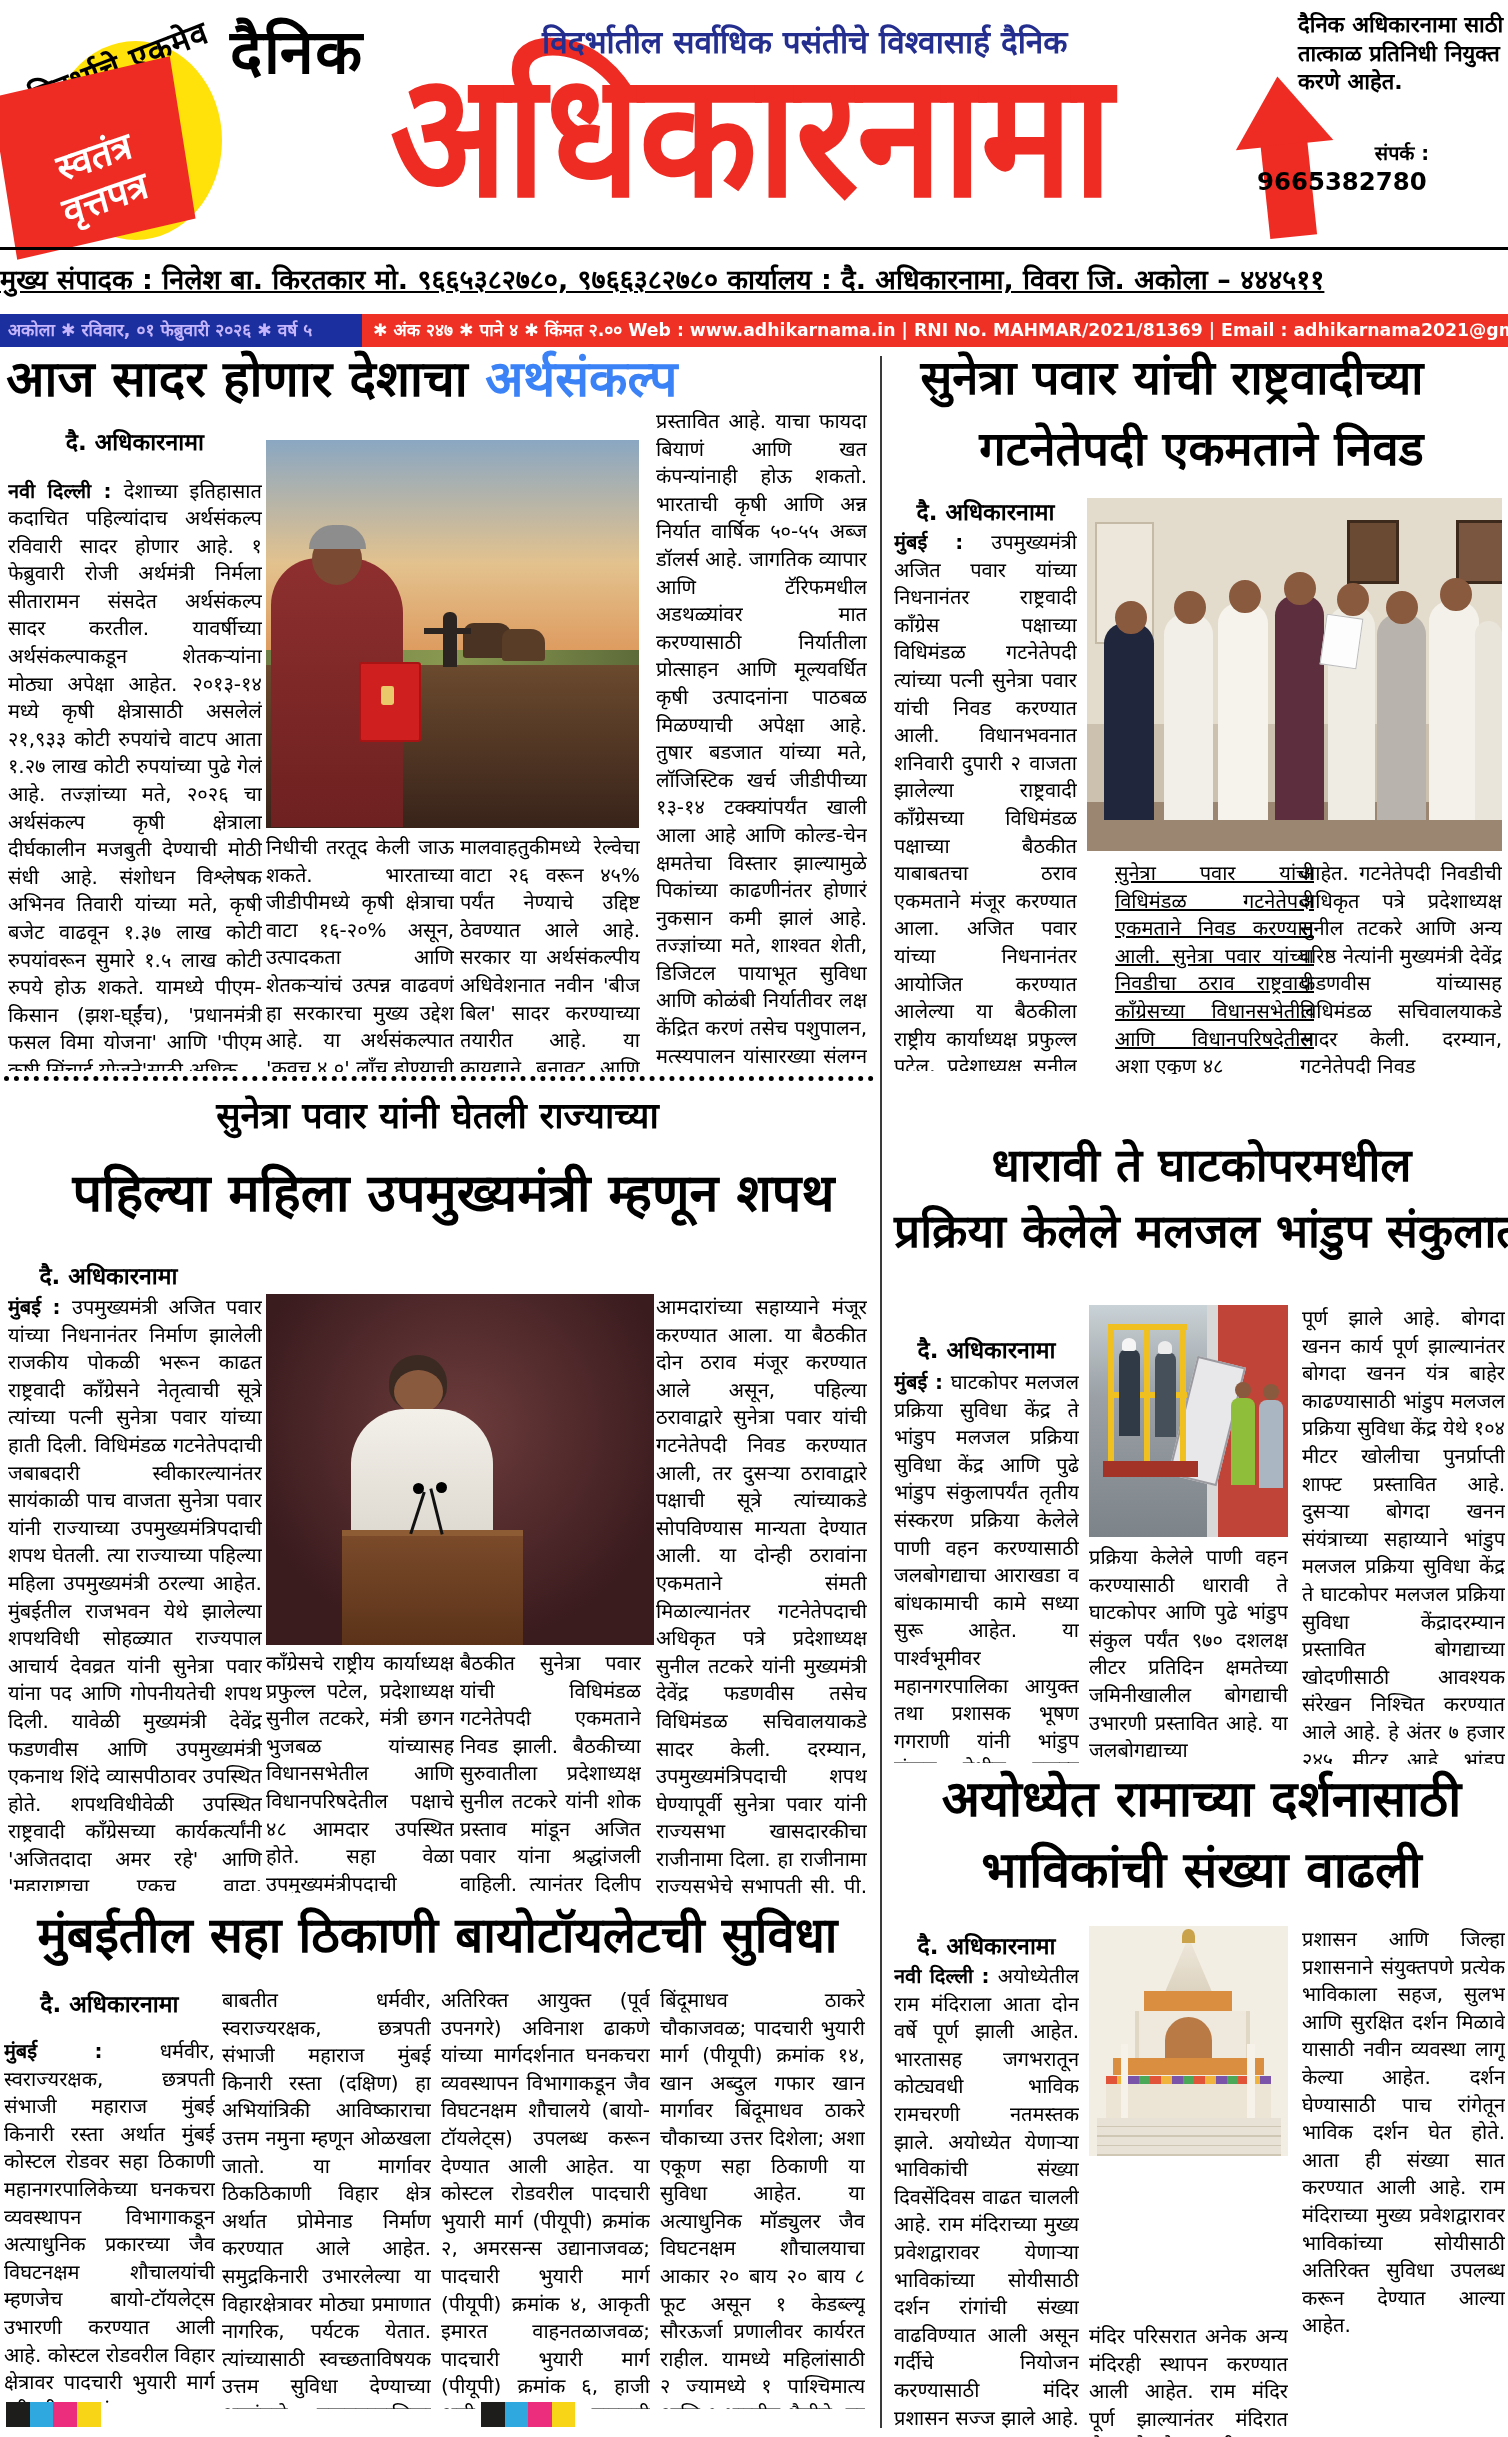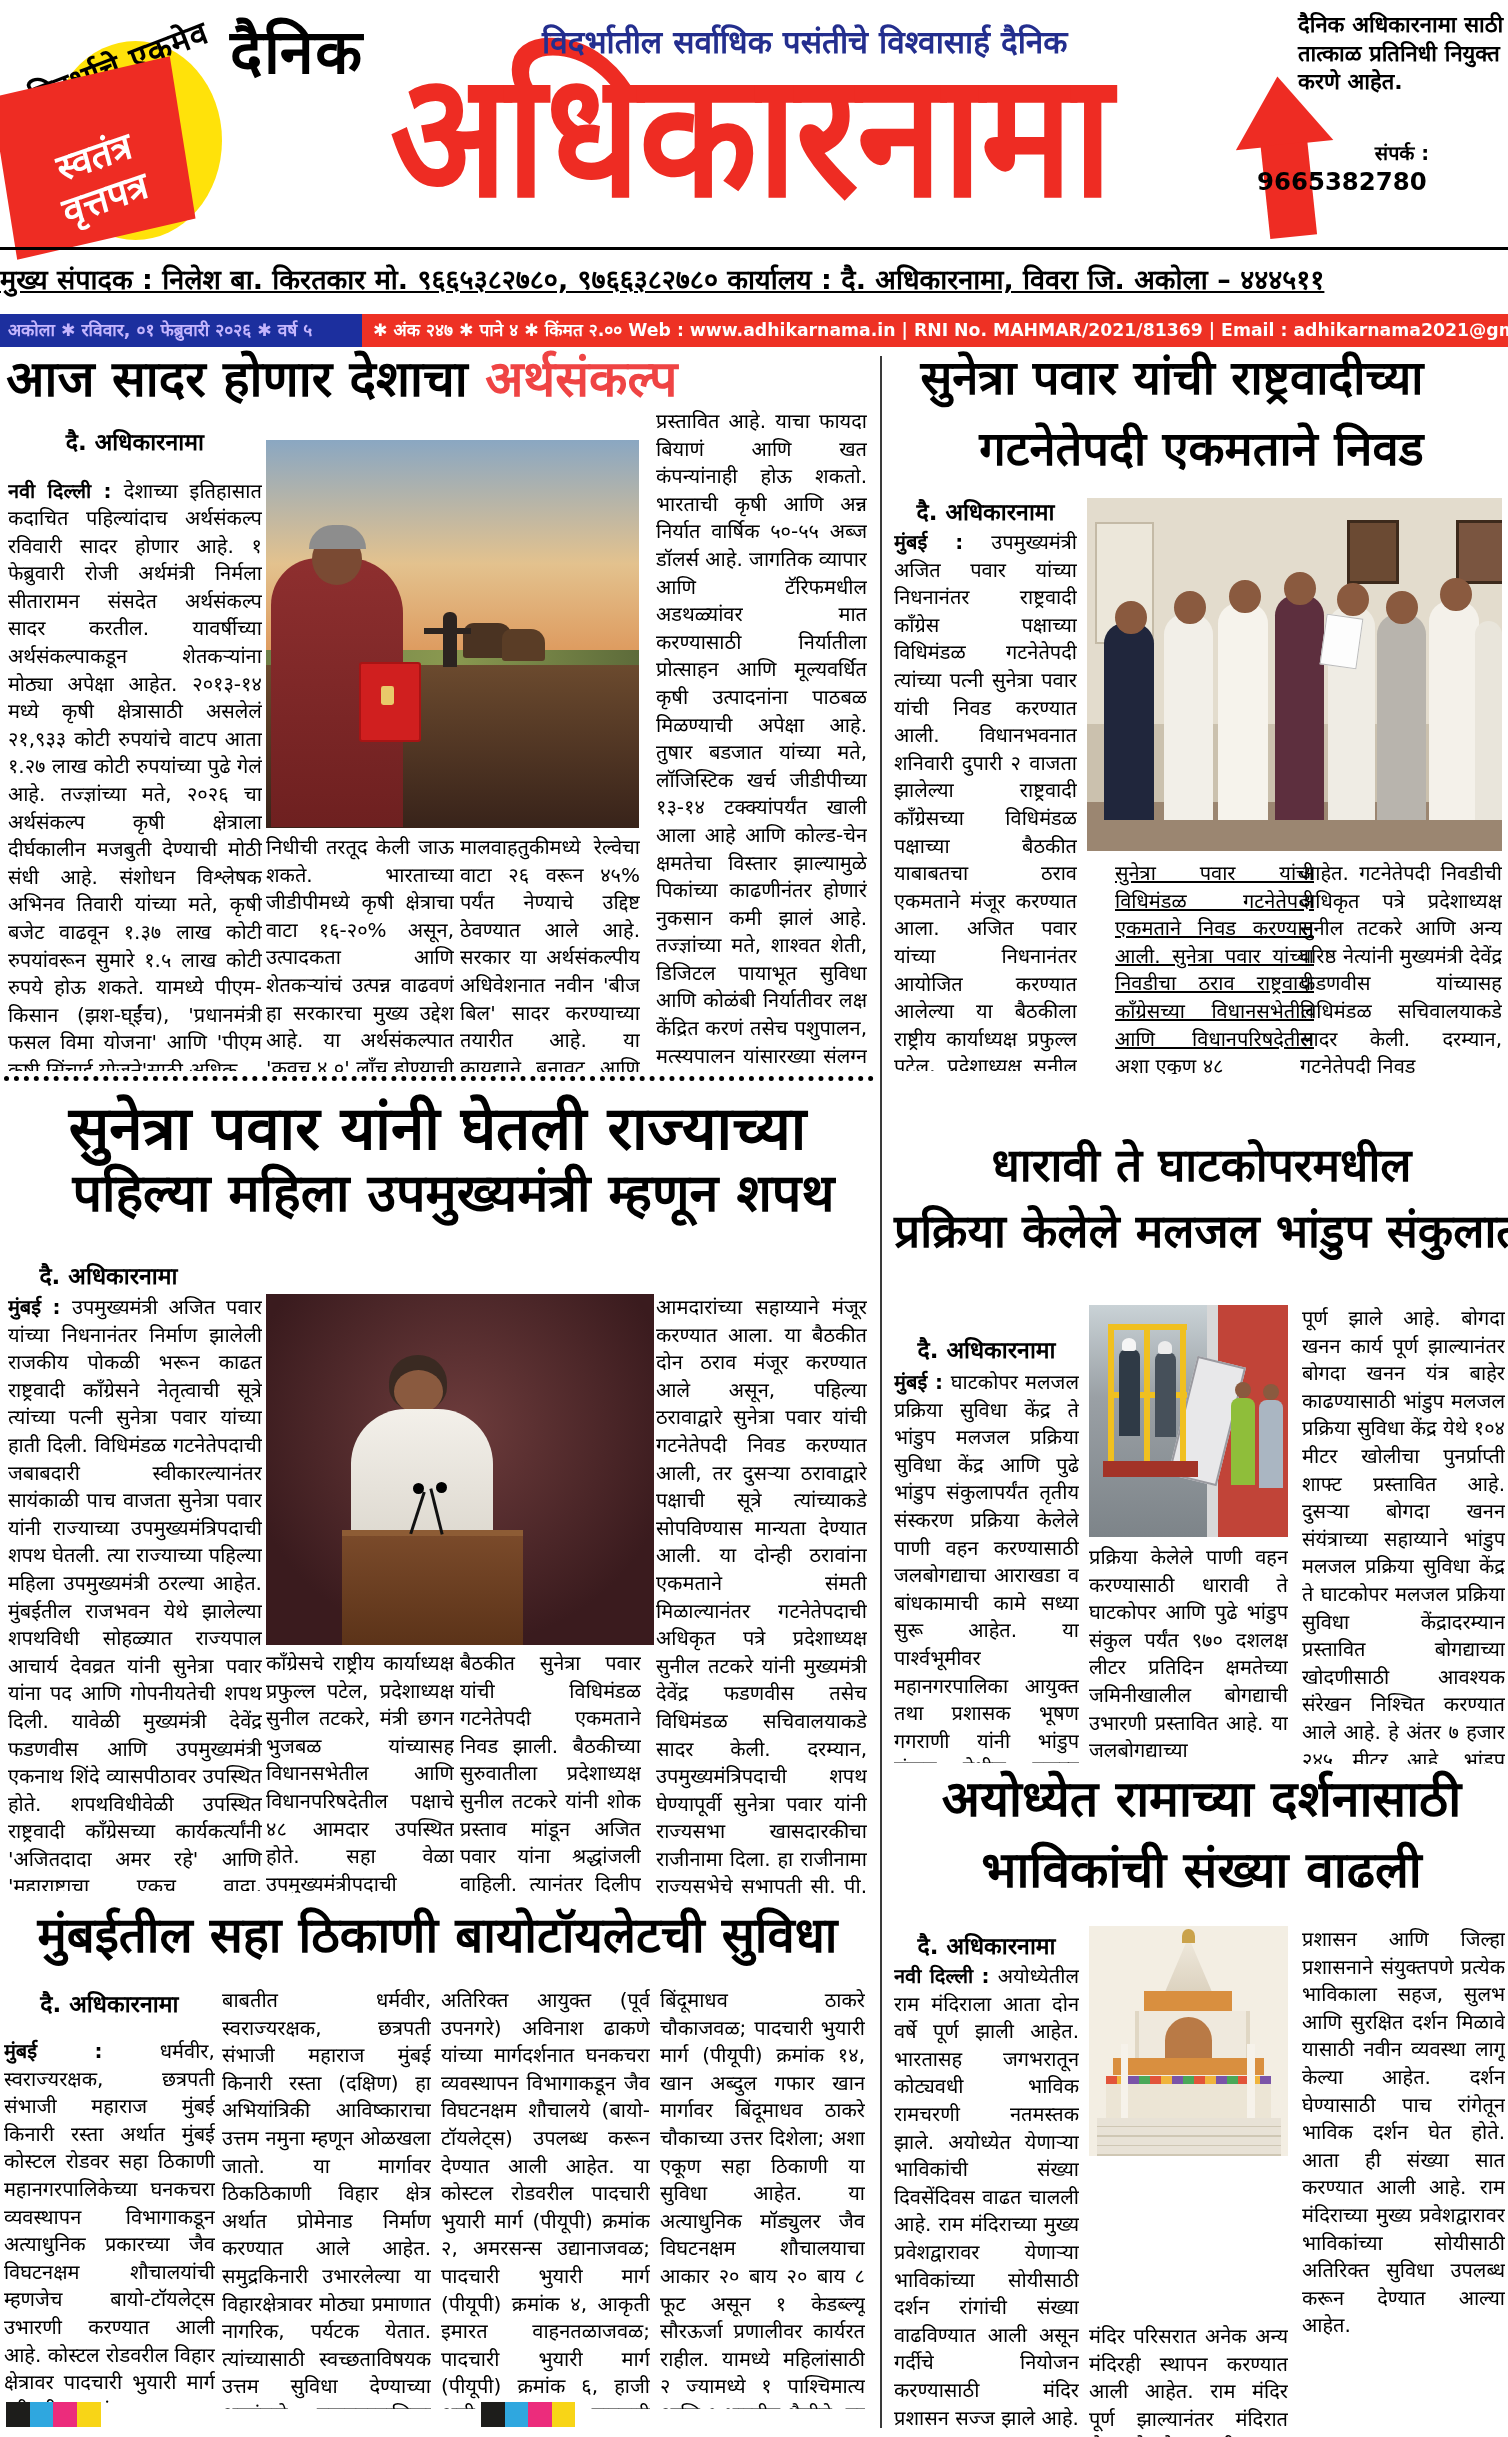--- a/index.html
+++ b/index.html
@@ -21,21 +21,21 @@
   .arrow-stem{background:#ee2c23;}
   
   .editorline{border-top:3.2px solid #000;border-bottom:3.2px solid #000;
               font-weight:800;font-size:27px;line-height:60px;white-space:nowrap;text-decoration:underline;}
   .infobar-left{background:#1c2f9e;color:#c4b5fd;font-weight:700;font-size:17.3px;line-height:33px;padding-left:7.9px;white-space:nowrap;overflow:hidden;}
   .infobar-right{background:#ee3124;color:#fff;font-weight:700;font-size:17.3px;line-height:33px;padding-left:11px;white-space:nowrap;overflow:hidden;}
   .vrule{background:#3a3a3a;width:1.6px;}
   .dotted-rule{border-top:5.5px dotted #000;}
   
   .headline{font-weight:900;text-align:center;white-space:nowrap;line-height:1.05;}
-  .hl-red{color:#ef4444;}
+  .hl-red{color:#3b82f6;}
   .byline{font-weight:800;font-size:23px;text-align:center;}
   .body-text{font-size:20px;line-height:1.38;text-align:justify;overflow:hidden;}
   .dateline{font-weight:800;}
   .col{overflow:hidden;}
   
   .photo{overflow:hidden;}
   .person{position:absolute;border-radius:20.5px 20.5px 0 0;}
   .head{position:absolute;border-radius:50%;background:#8a5a3f;}
   .print-square{display:inline-block;width:23.6px;height:25px;margin:0;vertical-align:top;}
 </style>
@@ -135,21 +135,21 @@
     <div class="person" style="left:290px;bottom:31.5px;width:49px;height:206px;background:#b8b4ad;"></div>
       <div class="head" style="left:299px;bottom:227px;width:31.5px;height:33px;"></div>
     <div class="person" style="left:342px;bottom:31.5px;width:50px;height:219px;background:#f4f1ea;"></div>
       <div class="head" style="left:353px;bottom:240px;width:31.5px;height:33px;"></div>
     <div class="person" style="left:388px;bottom:31.5px;width:27px;height:199px;background:#e9e5db;"></div>
     <div class="abs" style="left:236px;top:118px;width:35px;height:49px;background:#fdfdfd;border:0.8px solid #bbb;transform:rotate(8deg);"></div>
   </div>
   <div class="abs col body-text" style="left:1115px;top:860px;width:199px;height:214px;text-decoration:underline;">सुनेत्रा पवार यांची विधिमंडळ गटनेतेपदी एकमताने निवड करण्यात आली. सुनेत्रा पवार यांच्या निवडीचा ठराव राष्ट्रवादी काँग्रेसच्या विधानसभेतील आणि विधानपरिषदेतील अशा एकूण ४८</div>
   <div class="abs col body-text" style="left:1300px;top:860px;width:202px;height:214px;">आहेत. गटनेतेपदी निवडीची अधिकृत पत्रे प्रदेशाध्यक्ष सुनील तटकरे आणि अन्य वरिष्ठ नेत्यांनी मुख्यमंत्री देवेंद्र फडणवीस यांच्यासह विधिमंडळ सचिवालयाकडे सादर केली. दरम्यान, गटनेतेपदी निवड</div>
 
-  <div class="abs headline" style="left:0;top:1097px;width:875px;font-size:60px;">सुनेत्रा पवार यांनी घेतली राज्याच्या</div>
+  <div class="abs headline" style="left:0;top:1097px;width:875px;font-size:36px;">सुनेत्रा पवार यांनी घेतली राज्याच्या</div>
   <div class="abs headline" style="left:0;top:1166px;width:875px;font-size:52px;padding-left:16px;">पहिल्या महिला उपमुख्यमंत्री म्हणून शपथ</div>
   <div class="abs byline" style="left:7.9px;top:1259px;width:254px;text-align:left;padding-left:31.5px;">दै. अधिकारनामा</div>
   <div class="abs col" style="left:7.9px;top:1294px;width:254px;height:597px;">
     <p class="body-text" style="margin:0;">
       <span class="dateline">मुंबई : </span><span>उपमुख्यमंत्री अजित पवार यांच्या निधनानंतर निर्माण झालेली राजकीय पोकळी भरून काढत राष्ट्रवादी काँग्रेसने नेतृत्वाची सूत्रे त्यांच्या पत्नी सुनेत्रा पवार यांच्या हाती दिली. विधिमंडळ गटनेतेपदाची जबाबदारी स्वीकारल्यानंतर सायंकाळी पाच वाजता सुनेत्रा पवार यांनी राज्याच्या उपमुख्यमंत्रिपदाची शपथ घेतली. त्या राज्याच्या पहिल्या महिला उपमुख्यमंत्री ठरल्या आहेत. मुंबईतील राजभवन येथे झालेल्या शपथविधी सोहळ्यात राज्यपाल आचार्य देवव्रत यांनी सुनेत्रा पवार यांना पद आणि गोपनीयतेची शपथ दिली. यावेळी मुख्यमंत्री देवेंद्र फडणवीस आणि उपमुख्यमंत्री एकनाथ शिंदे व्यासपीठावर उपस्थित होते. शपथविधीवेळी उपस्थित राष्ट्रवादी काँग्रेसच्या कार्यकर्त्यांनी 'अजितदादा अमर रहे' आणि 'महाराष्ट्राचा एकच वादा, अजितदादा' अशा घोषणा देत अजित पवार यांना श्रद्धांजली अर्पण केली. या कार्यक्रमाला राष्ट्रवादी</span>
     </p>
   </div>
 
   <div class="abs photo" style="left:266px;top:1294px;width:388px;height:351px;background:radial-gradient(circle at 50% 38%,#6d3c3c,#3a1b1e 75%);">
     <div class="abs" style="left:123px;top:61px;width:58px;height:55px;background:#3a2a22;border-radius:50% 50% 42% 42%;"></div>

